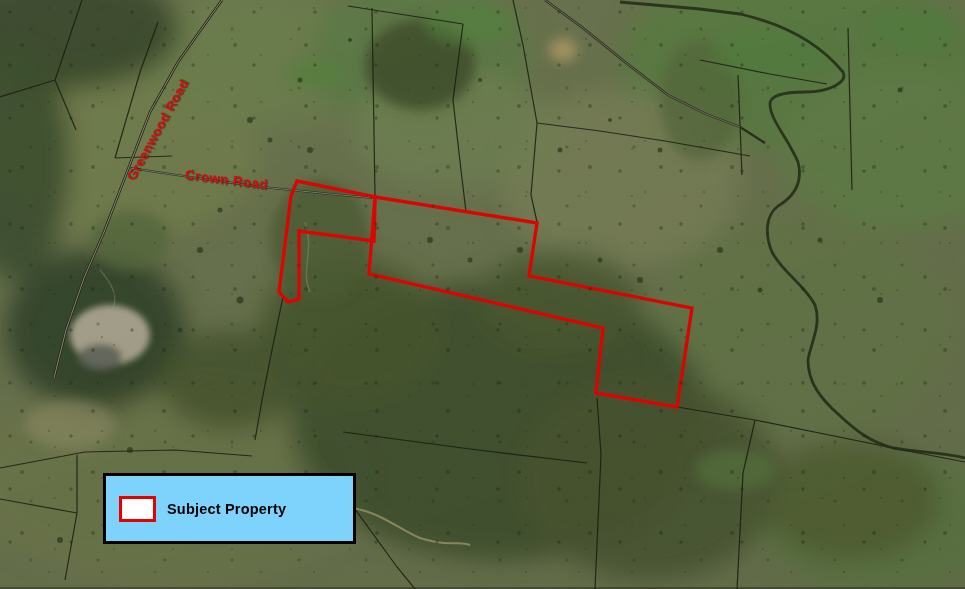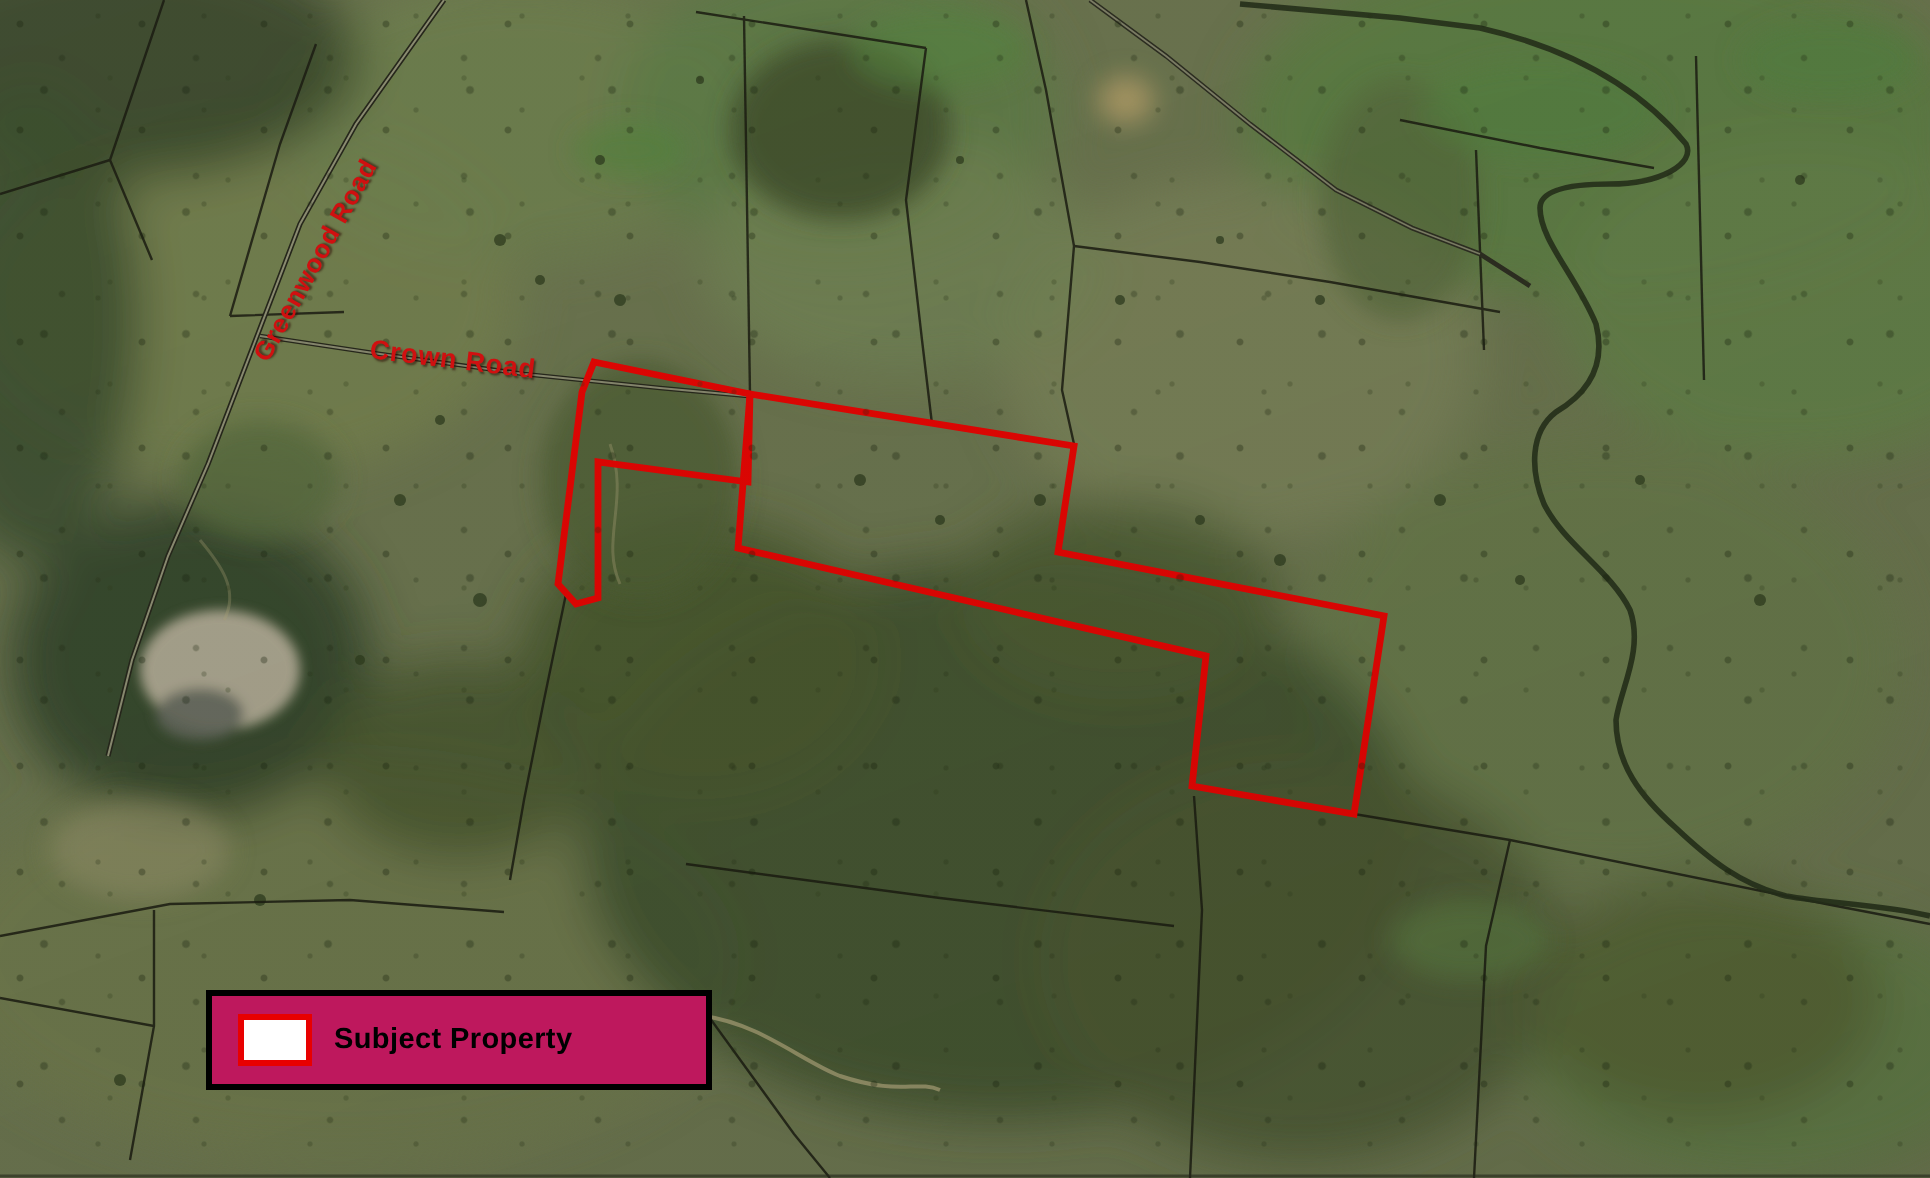--- a/index.html
+++ b/index.html
@@ -40,22 +40,22 @@
     left:130px;top:172px;font-size:13px;
     transform-origin:0 50%;
     transform:rotate(-61deg);
   }
   .road-label.crown{
     left:185px;top:167px;font-size:13.5px;
     transform-origin:0 50%;
     transform:rotate(7deg);
   }
   .legend{
-    position:absolute;left:103px;top:495px;width:253px;height:50px;
-    background:#be185d;border:3px solid #000;box-sizing:border-box;
+    position:absolute;left:103px;top:473px;width:253px;height:71px;
+    background:#7dd3fc;border:3px solid #000;box-sizing:border-box;
     display:flex;align-items:center;
   }
   .legend .swatch{
     width:37px;height:26px;box-sizing:border-box;
     border:3px solid #e80000;background:#fff;
     margin-left:13px;flex:0 0 auto;
   }
   .legend .legend-label{
     margin-left:11px;
     font-size:14.5px;font-weight:bold;color:#000;

